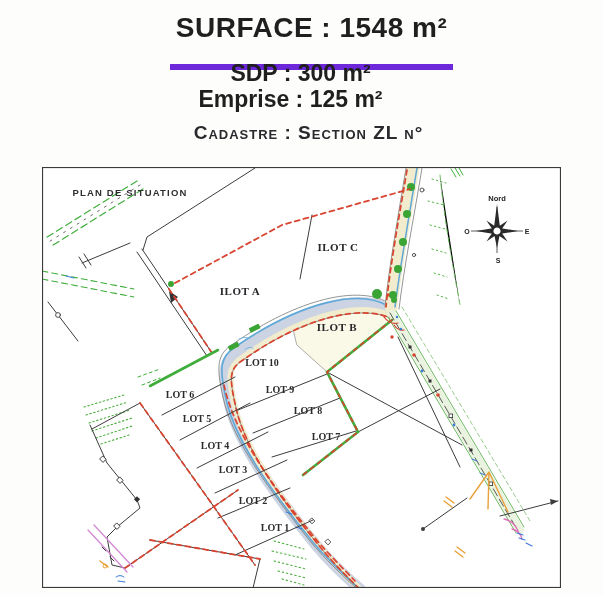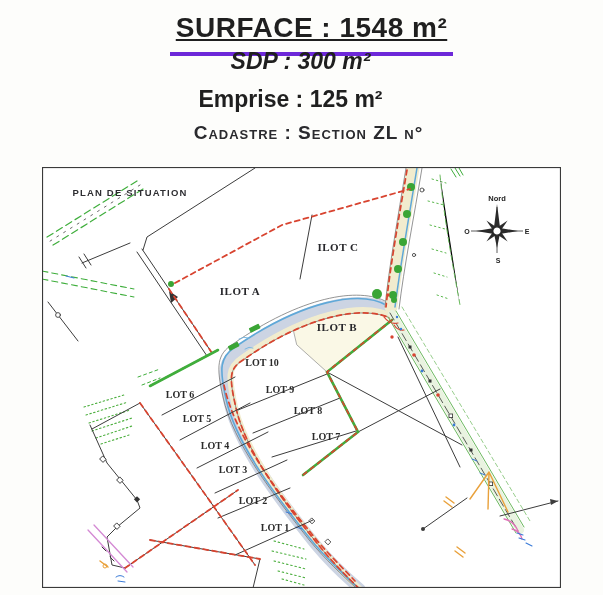--- a/index.html
+++ b/index.html
@@ -3,22 +3,22 @@
 <meta charset="utf-8">
 <style>
   html,body{margin:0;padding:0;}
   body{
     width:603px;height:595px;position:relative;overflow:hidden;
     background:#fdfdfb;color:#1f1f1f;
     font-family:"Liberation Sans", sans-serif;
   }
   .hdr{position:absolute;left:0;width:603px;text-align:center;white-space:nowrap;}
   .title{top:12px;font-size:28px;font-weight:bold;letter-spacing:.5px;transform:translateX(10px);}
-  .title .u{display:inline-block;border-bottom:4px solid #6d28d9;padding:0 6px 8px 6px;text-decoration:underline;}
-  .sdp{top:48px;font-size:23px;font-weight:bold;transform:translateX(-1px);font-style:italic;}
+  .title .u{display:inline-block;border-bottom:6px solid #6d28d9;padding:0 6px 20px 6px;}
+  .sdp{top:60px;font-size:23px;font-weight:bold;transform:translateX(-1px);}
   .emprise{top:86px;font-size:23px;font-weight:bold;transform:translateX(-11px);}
   .cadastre{top:122px;font-size:19px;font-weight:bold;font-variant:small-caps;letter-spacing:1px;transform:translateX(7px);color:#2a2a2e;}
   #map{position:absolute;left:42px;top:167px;}
   text.lot{font-family:"Liberation Serif","DejaVu Serif",serif;font-weight:bold;fill:#2b2b2b;font-size:10px;text-anchor:middle;}
   text.ilot{font-family:"Liberation Serif","DejaVu Serif",serif;font-weight:bold;fill:#26262a;font-size:11px;text-anchor:middle;letter-spacing:.5px;}
   text.plan{font-size:9.5px;font-weight:bold;fill:#2e2e32;letter-spacing:1.2px;text-anchor:middle;}
   text.cmp{font-size:7px;font-weight:bold;fill:#222;text-anchor:middle;}
   text.cmpN{font-size:7.5px;font-weight:bold;fill:#222;text-anchor:middle;}
 </style>
 </head>

